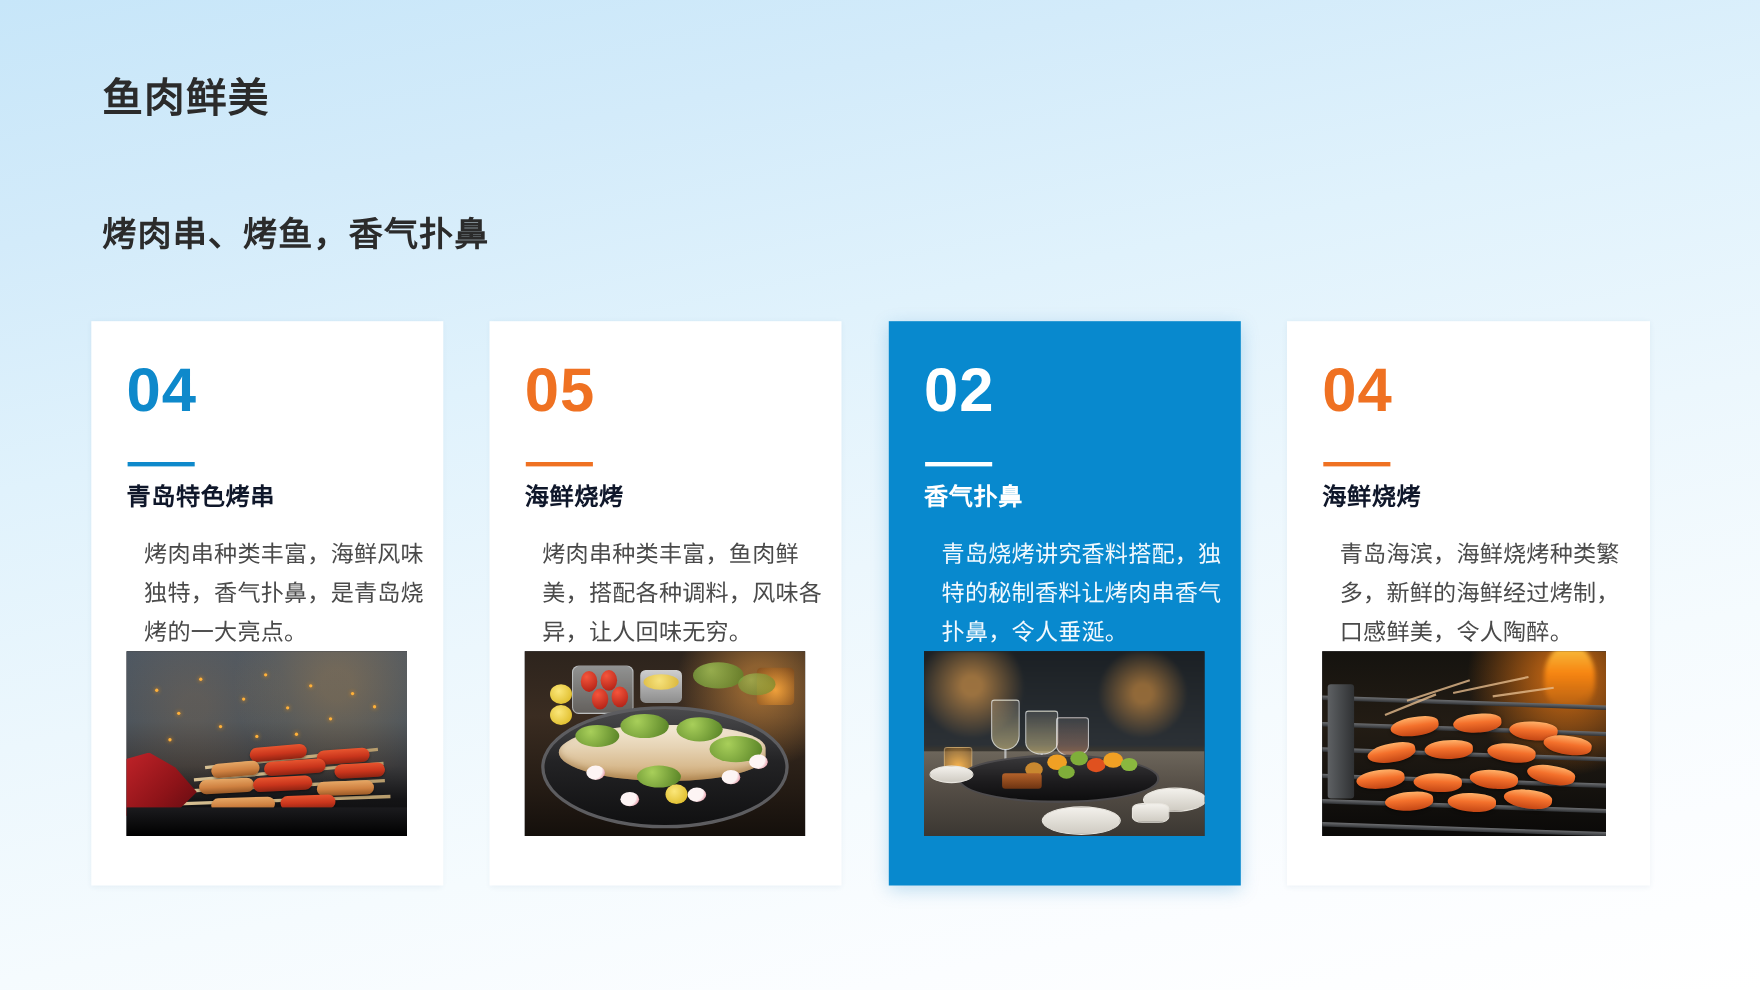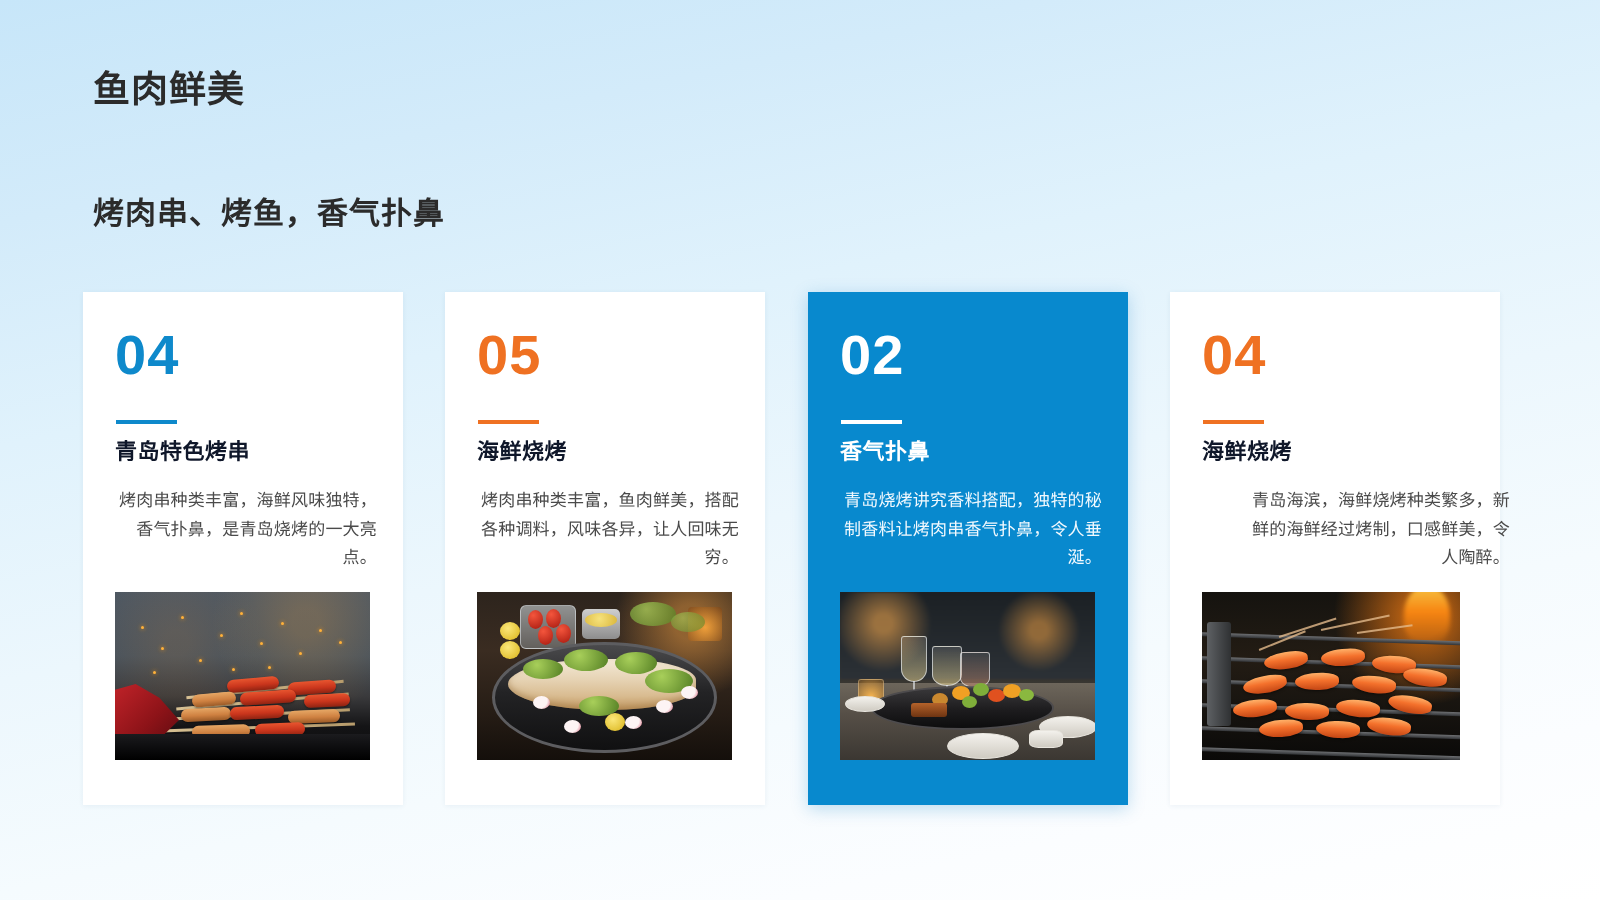--- a/index.html
+++ b/index.html
@@ -55,26 +55,26 @@
   .card .divider{
     position:absolute; left:33px; top:128px;
     width:61px; height:4px;
   }
   .card-title{
     position:absolute; left:32px; top:146px;
     font-size:22px; font-weight:bold; color:#0f172a;
     line-height:1.3; letter-spacing:.5px;
   }
   .card-desc{
-    position:absolute; left:32px; top:195px;
+    position:absolute; left:48px; top:195px;
     width:262px;
-    font-size:17px; color:#4a4a4a;
-    line-height:1.68; letter-spacing:.2px;text-align:right;
-  }
-  .card.c3 .card-desc{ width:268px;margin-left:40px; }
+    font-size:21px; color:#4a4a4a;
+    line-height:1.68; letter-spacing:.2px;
+  }
+  .card.c3 .card-desc{ width:268px; }
   .card-image{
     position:absolute; left:32px; top:300px;
     width:255px; height:168px;
     overflow:hidden; background:#1b1b20;
   }
   .card.c3 .card-image{ width:258px; }
 
   
   .accent-blue .card-num{ color:#0e89cb; }
   .accent-blue .divider{ background:#0e89cb; }

